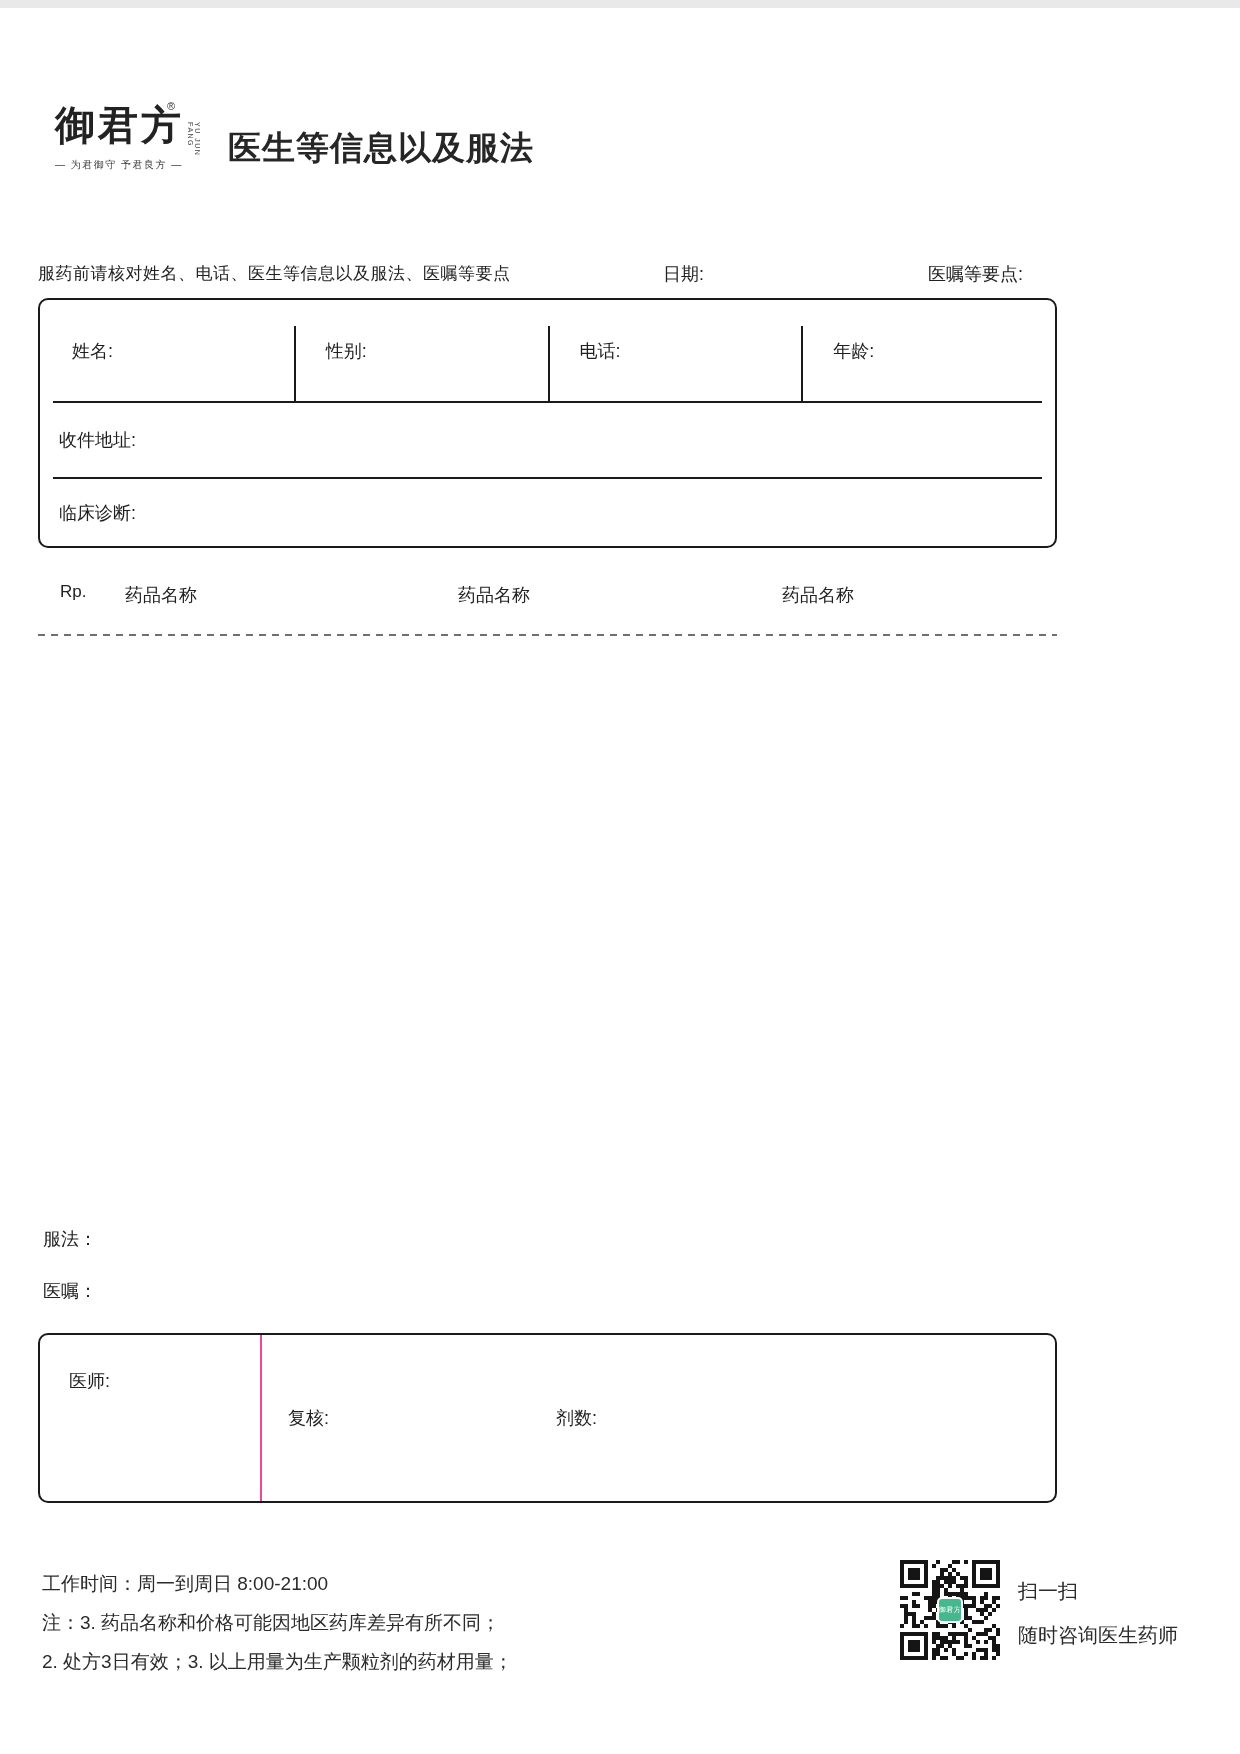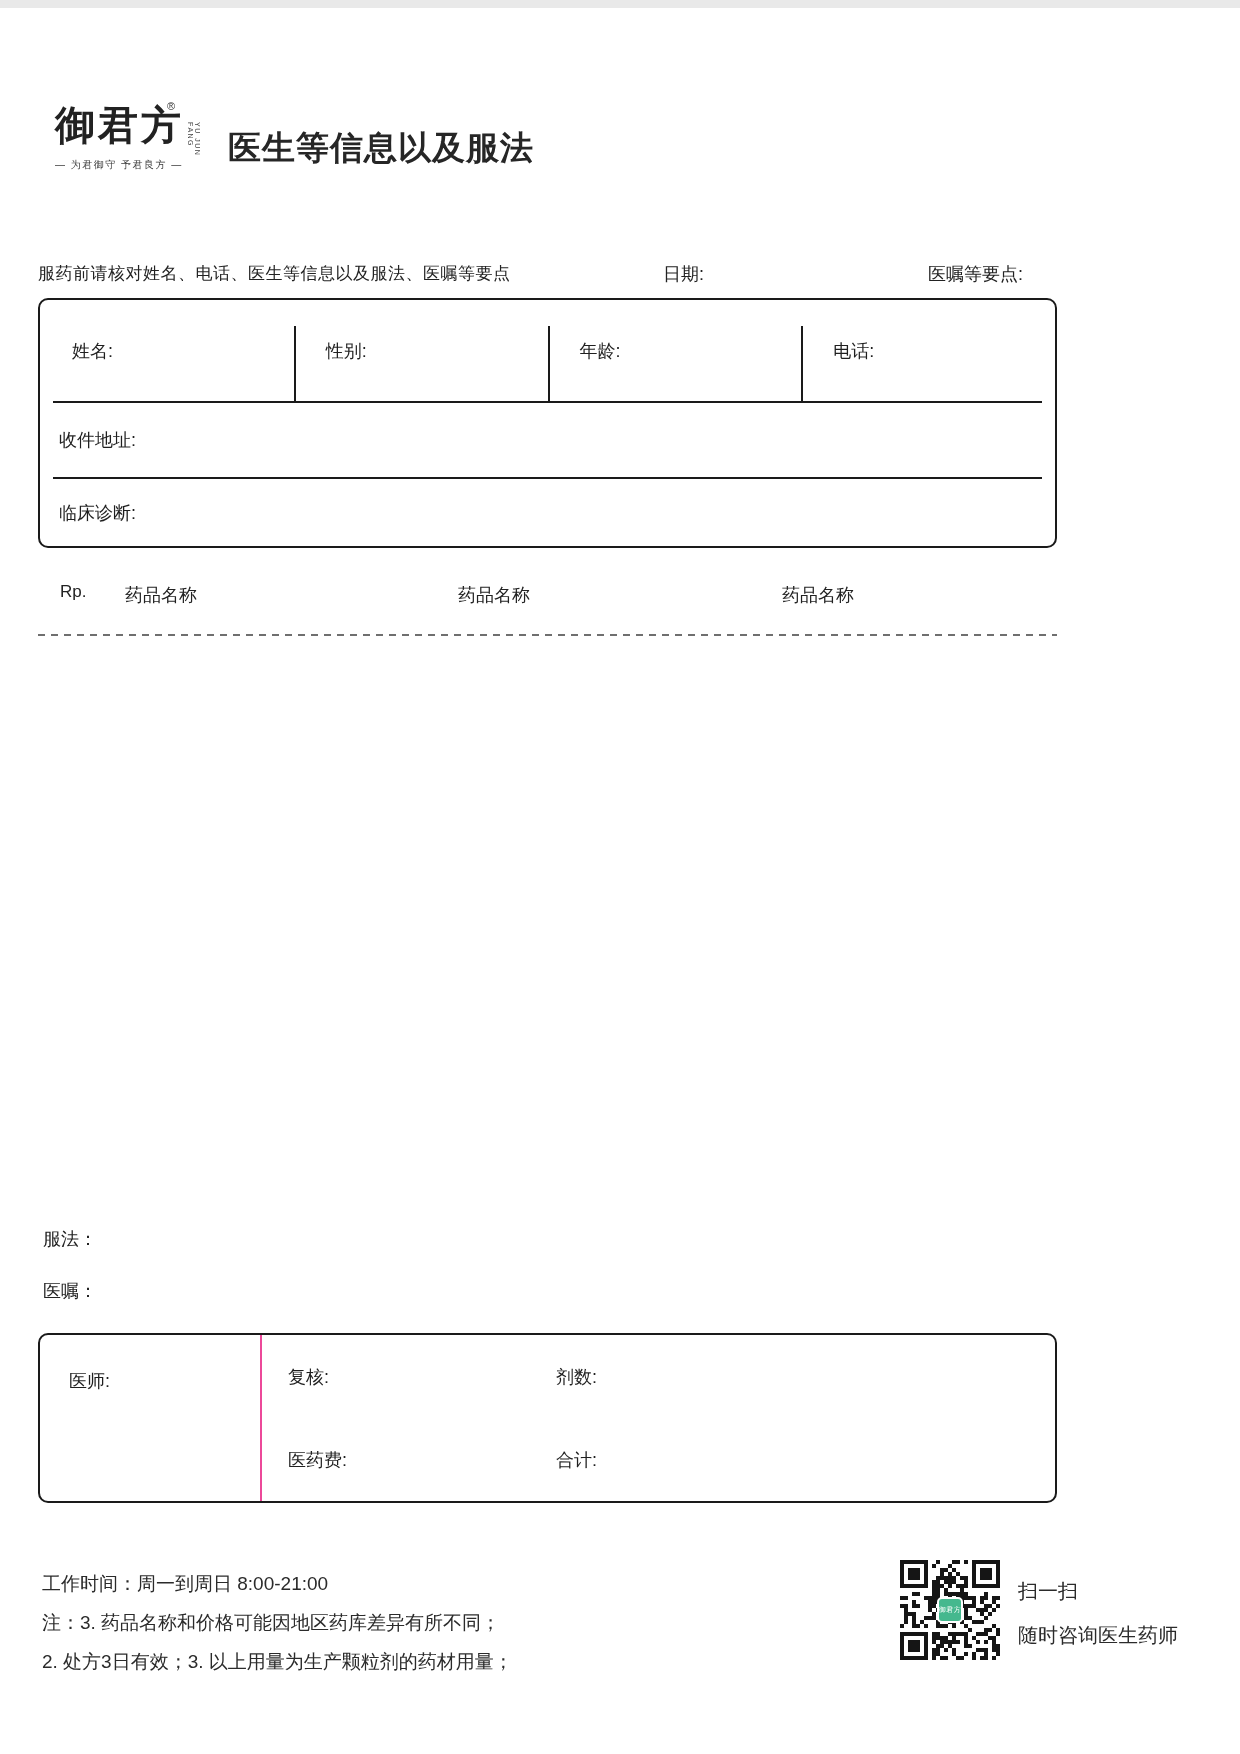--- a/index.html
+++ b/index.html
@@ -124,24 +124,24 @@
 
   <div class="patient-box">
     <div class="p-row1">
       <div class="p-cell">
         <span>姓名:</span>
       </div>
       <div class="p-cell vdiv">
         <span>性别:</span>
       </div>
       <div class="p-cell vdiv">
-        <span>年龄:</span>
+        <span>电话:</span>
       </div>
       <div class="p-cell vdiv">
-        <span>电话:</span>
+        <span>年龄:</span>
       </div>
     </div>
     <hr class="p-hr">
     <div class="p-row2">
       <span>收件地址:</span>
     </div>
     <hr class="p-hr">
     <div class="p-row3">
       <span>临床诊断:</span>
     </div>
@@ -159,24 +159,20 @@
   <div class="advice-label">医嘱：</div>
 
   <div class="doctor-box">
     <div class="d-left">
       <span>医师:</span>
     </div>
     <div class="d-right">
       <div class="d-row">
         <span class="lbl-a">复核:</span>
         <span class="lbl-b">剂数:</span>
-      </div>
-      <div class="d-row">
-        <span class="lbl-a">医药费:</span>
-        <span class="lbl-b">合计:</span>
       </div>
     </div>
   </div>
 
   <div class="footer-notes">
     <div>工作时间：周一到周日 8:00-21:00</div>
     <div>注：3. 药品名称和价格可能因地区药库差异有所不同；</div>
     <div>2. 处方3日有效；3. 以上用量为生产颗粒剂的药材用量；</div>
   </div>
 

